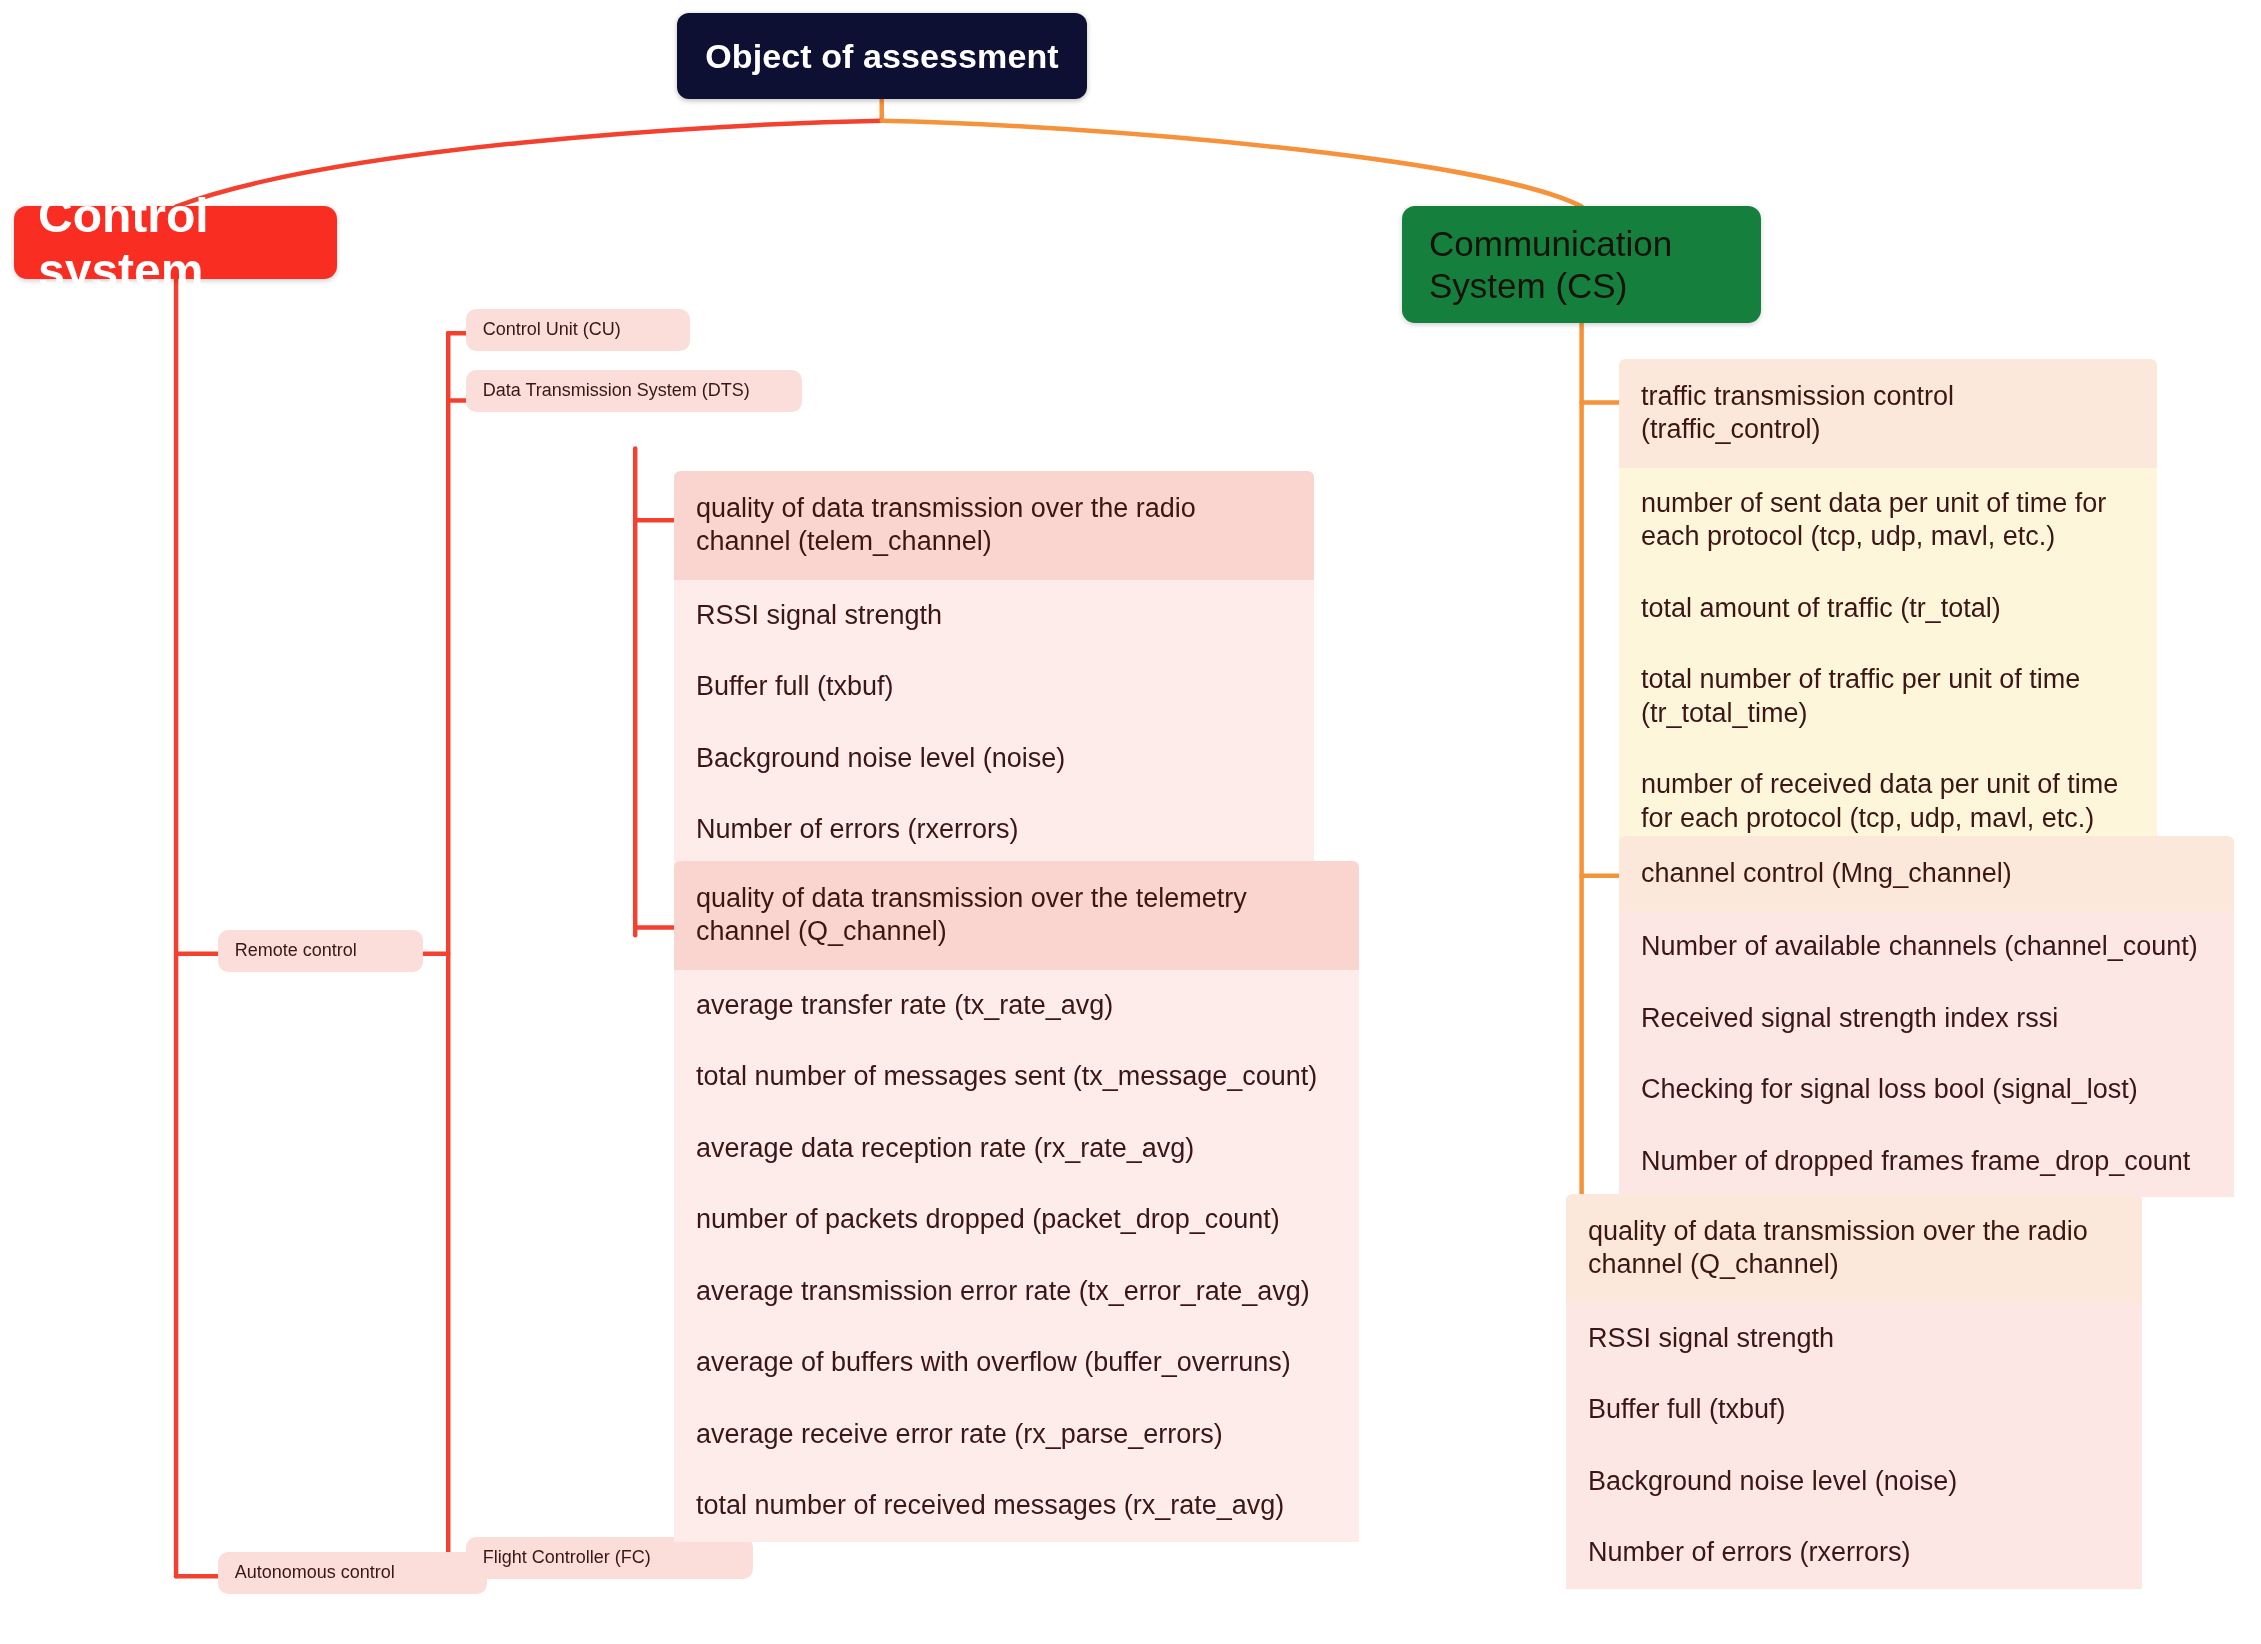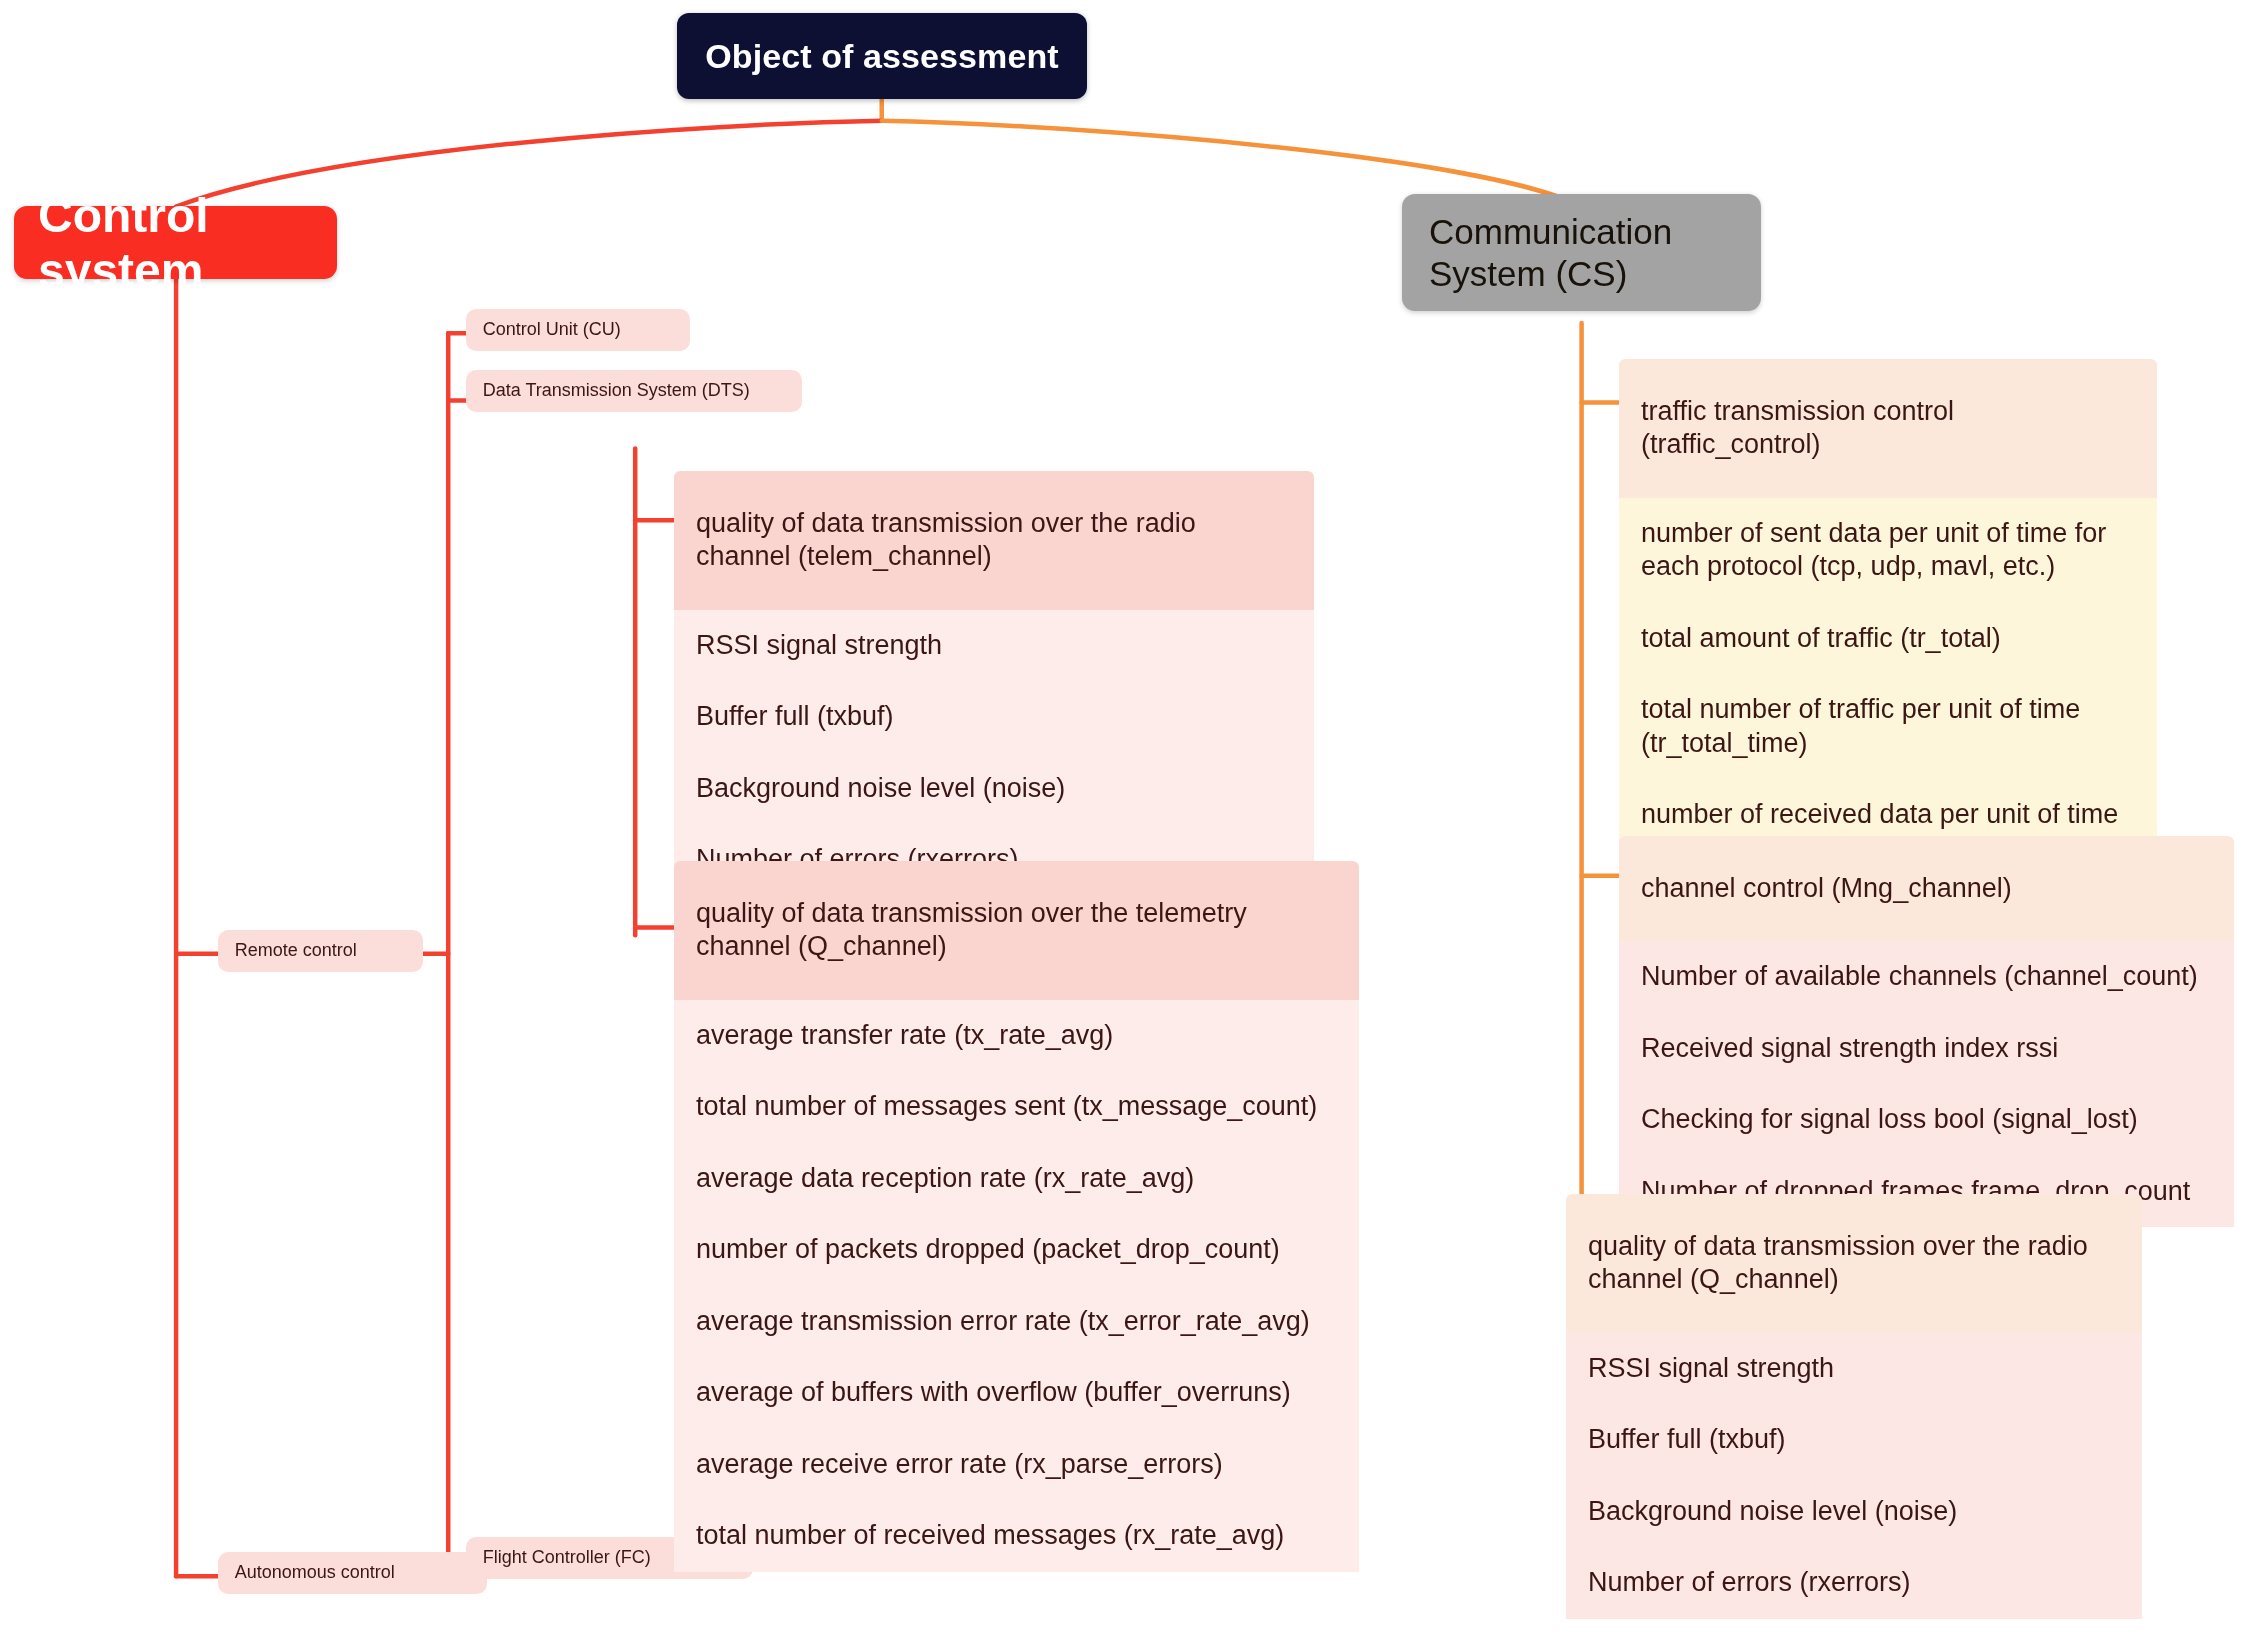--- a/index.html
+++ b/index.html
@@ -32,39 +32,39 @@
   
   .l1-red{
     left:14px;top:206px;width:323px;height:73px;
     background:#FA2D23;border-radius:13px;
     display:flex;align-items:center;padding-left:24px;
     box-shadow:0 1.9px 5.1px rgba(0,0,0,.18);
   }
   .l1-red span{color:#ffffff;font-size:48px;font-weight:bold;}
 
   .l1-orange{
-    left:1402px;top:194px;width:359px;height:117px;
-    background:#a3a3a3;border-radius:13px;
+    left:1402px;top:206px;width:359px;height:117px;
+    background:#15803d;border-radius:13px;
     display:flex;align-items:center;padding-left:27px;
     box-shadow:0 1.9px 5.1px rgba(0,0,0,.18);
   }
   .l1-orange span{color:#18120a;font-size:35px;line-height:1.18;display:block;}
 
   
   .pill{
     background:#FBDDDA;border-radius:10.2px;
     display:flex;align-items:center;
     padding:10.2px 16.7px;
     color:#3B1614;font-size:18px;line-height:1.22;
   }
 
   
   .group{position:absolute;box-sizing:border-box;}
   .grp-head{
-    padding:36px 22px;
+    padding:21px 22px;
     font-size:27px;line-height:1.24;
     color:#3B1614;
     border-radius:6.4px 6.4px 0 0;
   }
   .grp-item{
     padding:19px 22px;
     font-size:27px;line-height:1.24;
     color:#3B1614;
   }
 

